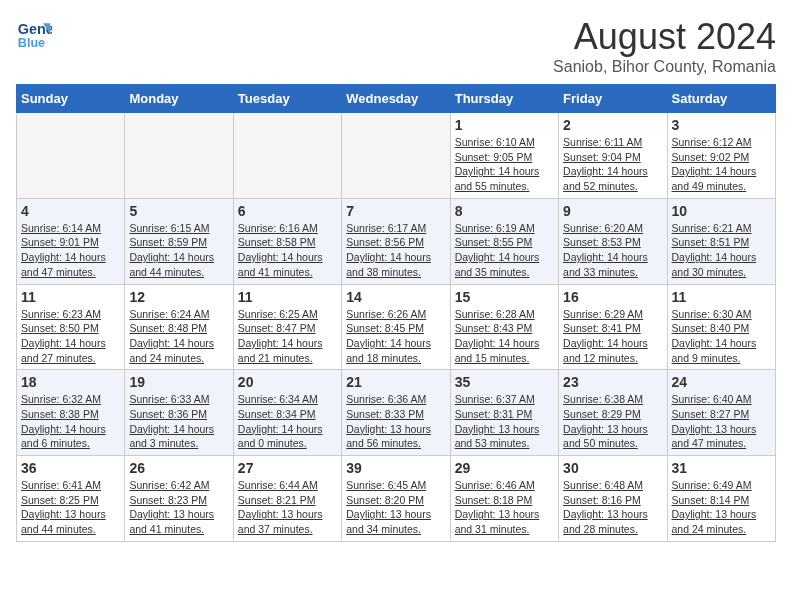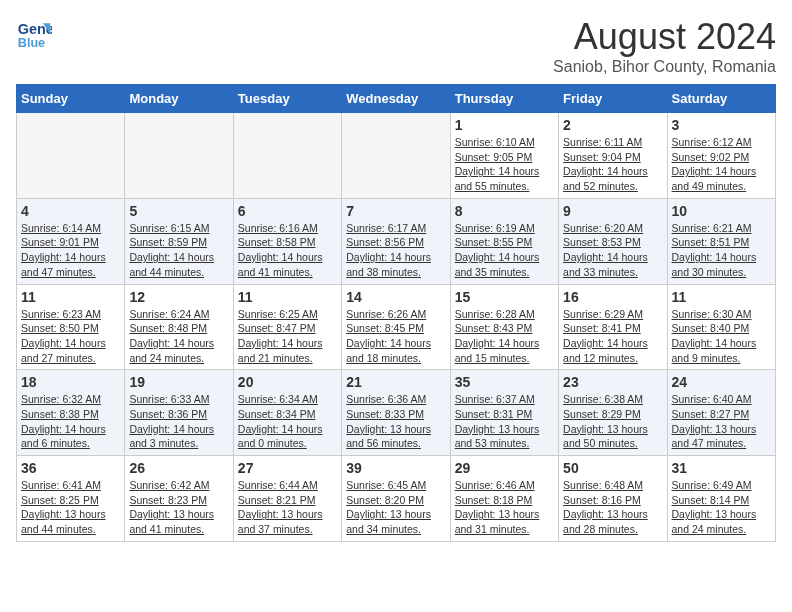--- a/index.html
+++ b/index.html
@@ -233,21 +233,21 @@
         </td>
         <td>
           <span class="day-num">39</span>
           <div class="day-info">Sunrise: 6:45 AM<br>Sunset: 8:20 PM<br>Daylight: 13 hours<br>and 34 minutes.</div>
         </td>
         <td>
           <span class="day-num">29</span>
           <div class="day-info">Sunrise: 6:46 AM<br>Sunset: 8:18 PM<br>Daylight: 13 hours<br>and 31 minutes.</div>
         </td>
         <td>
-          <span class="day-num">50</span>
+          <span class="day-num">30</span>
           <div class="day-info">Sunrise: 6:48 AM<br>Sunset: 8:16 PM<br>Daylight: 13 hours<br>and 28 minutes.</div>
         </td>
         <td>
           <span class="day-num">31</span>
           <div class="day-info">Sunrise: 6:49 AM<br>Sunset: 8:14 PM<br>Daylight: 13 hours<br>and 24 minutes.</div>
         </td>
       </tr>
     </tbody>
 </table>
 

